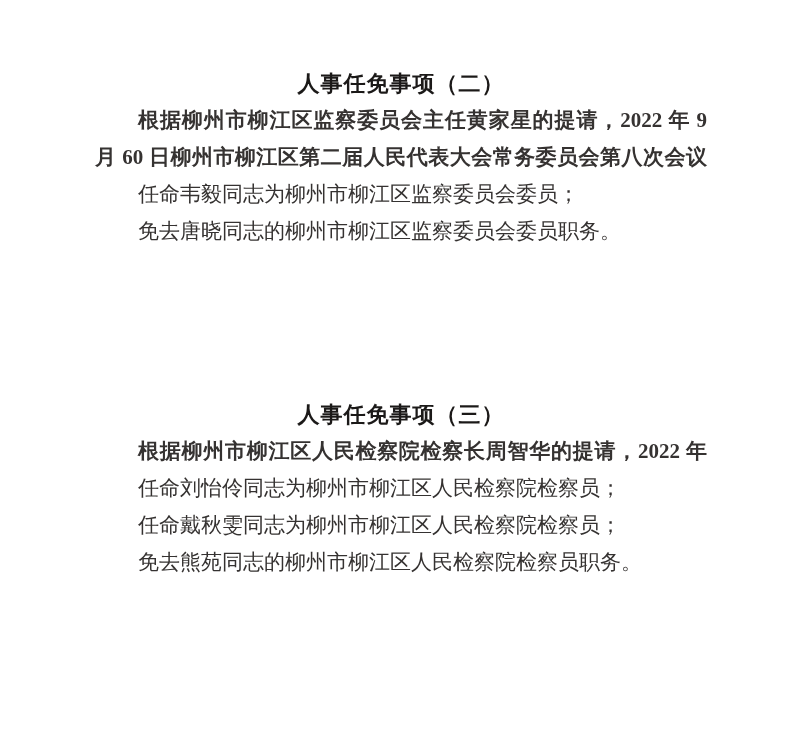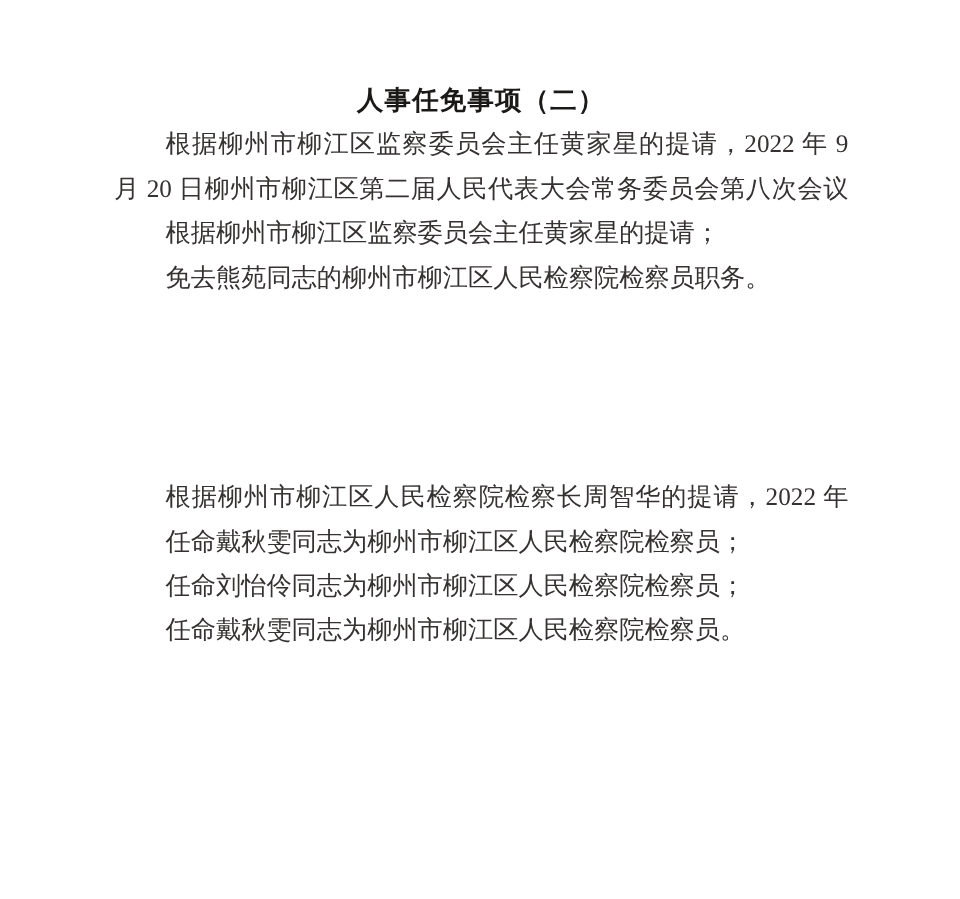--- a/index.html
+++ b/index.html
@@ -34,42 +34,44 @@
     font-size: 21px;
     line-height: 37px;
     color: #353231;
   }
   .indent {
     padding-left: 43px;
   }
   .just {
     text-align: justify;
     text-align-last: justify;
+    font-weight: bold;
   }
   .section-gap {
     height: 146px;
   }
 </style>
 </head>
 <body>
 
 <div class="page">
   <div class="content">
 
     <div class="section">
       <div class="section-title">人事任免事项（二）</div>
       <div class="line indent just">根据柳州市柳江区监察委员会主任黄家星的提请，2022 年 9</div>
-      <div class="line just">月 20 日柳州市柳江区第二届人民代表大会常务委员会第八次会议</div>
-      <div class="line indent">根据柳州市柳江区监察委员会主任黄家星的提请；</div>
-      <div class="line indent">免去熊苑同志的柳州市柳江区人民检察院检察员职务。</div>
+      <div class="line just">月 60 日柳州市柳江区第二届人民代表大会常务委员会第八次会议</div>
+      <div class="line indent">任命韦毅同志为柳州市柳江区监察委员会委员；</div>
+      <div class="line indent">免去唐晓同志的柳州市柳江区监察委员会委员职务。</div>
     </div>
 
     <div class="section-gap"></div>
 
     <div class="section">
+      <div class="section-title">人事任免事项（三）</div>
       <div class="line indent just">根据柳州市柳江区人民检察院检察长周智华的提请，2022 年</div>
+      <div class="line indent">任命刘怡伶同志为柳州市柳江区人民检察院检察员；</div>
       <div class="line indent">任命戴秋雯同志为柳州市柳江区人民检察院检察员；</div>
-      <div class="line indent">任命刘怡伶同志为柳州市柳江区人民检察院检察员；</div>
-      <div class="line indent">任命戴秋雯同志为柳州市柳江区人民检察院检察员。</div>
+      <div class="line indent">免去熊苑同志的柳州市柳江区人民检察院检察员职务。</div>
     </div>
 
   </div>
 </div>
 
 </body></html>

